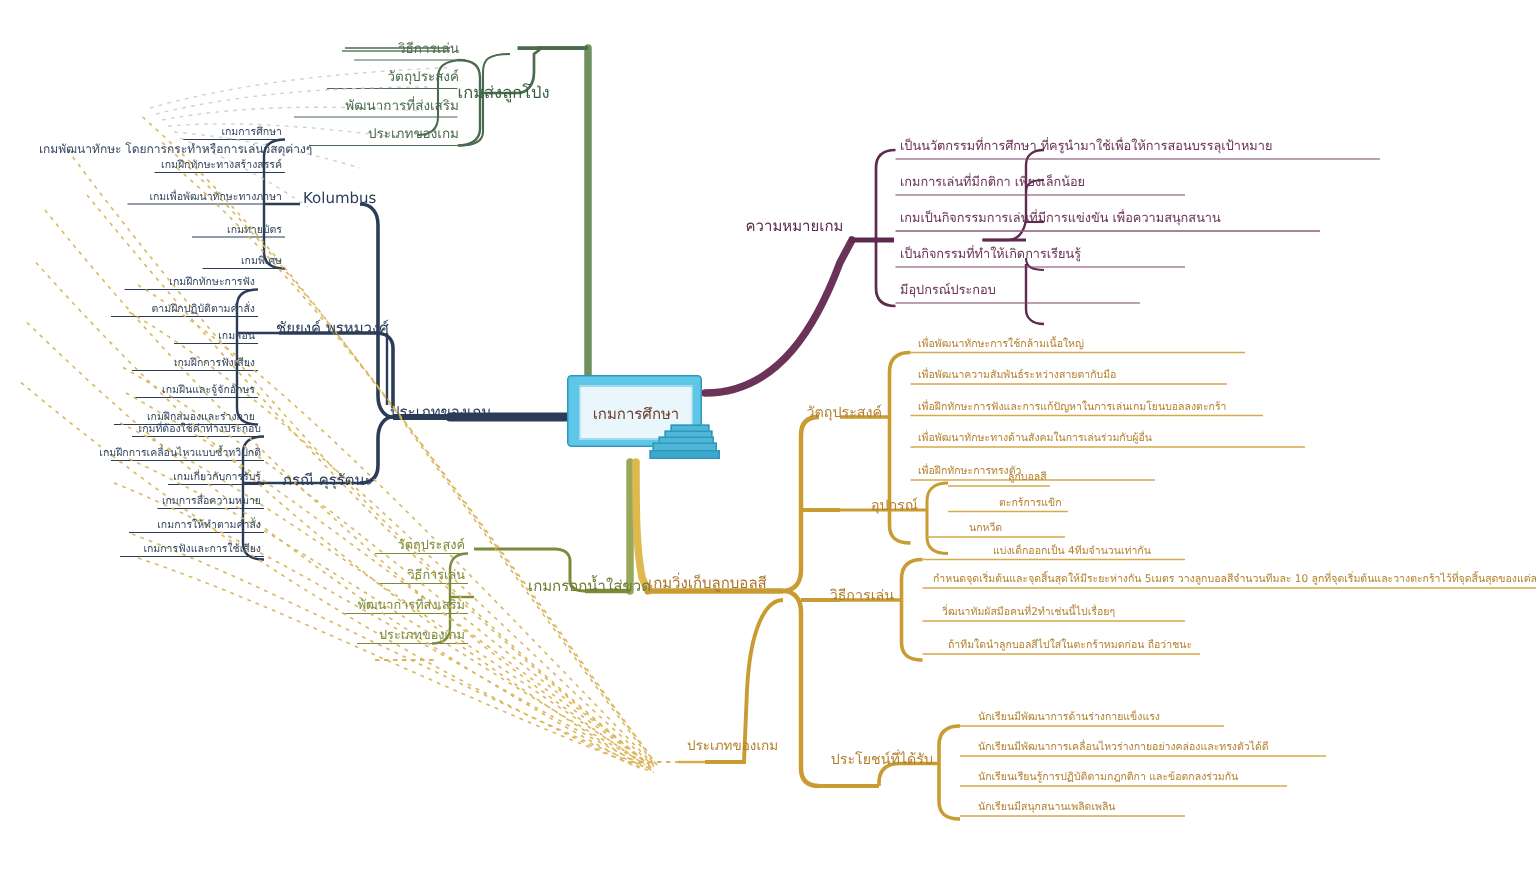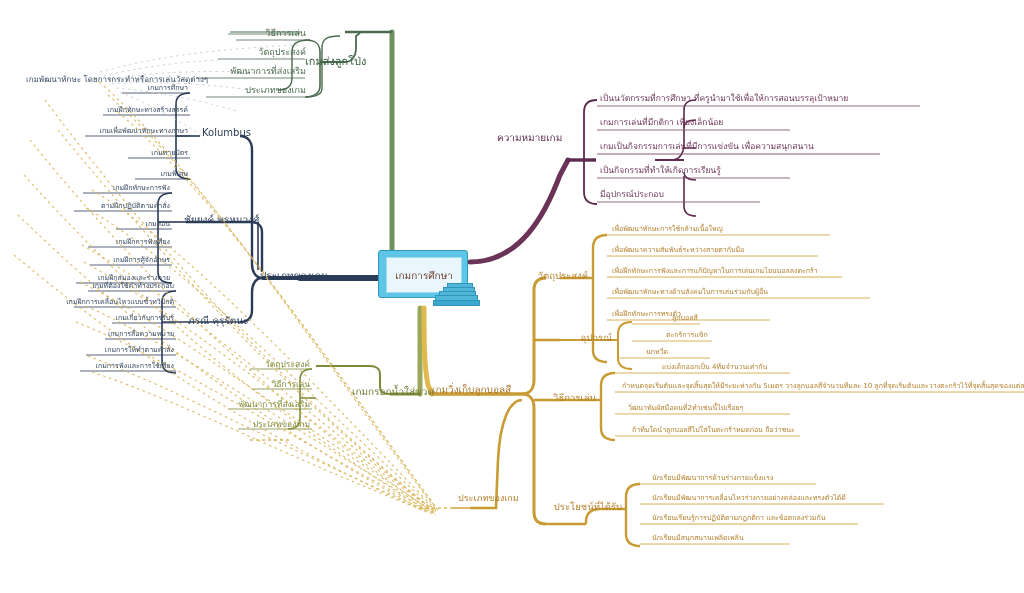--- a/index.html
+++ b/index.html
@@ -15,21 +15,21 @@
   .c-olive2{color:#7c8a3a;}
   .c-navy{color:#2b3c59;}
   .c-navy2{color:#33465f;}
   .c-purple{color:#5e2a4e;}
   .c-purple2{color:#6b3357;}
   .c-orange{color:#a9762a;}
   .c-orange2{color:#b4802d;}
 
   
   .s7{font-size:7px;}
-  .s8{font-size:8px;}
+  .s8{font-size:8px;margin-top:20px;}
   .s85{font-size:8.5px;}
   .s9{font-size:9px;}
   .s95{font-size:9.5px;}
   .s10{font-size:10px;}
   .s11{font-size:11px;}
 
   .ar{text-align:right;}
 
   
   #central{
@@ -230,42 +230,42 @@
   </div>
 
   <div class="lbl s8 c-navy2" style="left:26px;top:76px;">เกมพัฒนาทักษะ โดยการกระทำหรือการเล่นวัสดุต่างๆ</div>
 
   <div class="lbl s11 c-greendark" style="left:305px;top:24px;margin-top:32px;">เกมส่งลูกโป่ง</div>
   <div class="lbl s9 c-green ar" style="left:186px;top:29px;width:120px;">วิธีการเล่น</div>
   <div class="lbl s9 c-green ar" style="left:186px;top:48px;width:120px;">วัตถุประสงค์</div>
   <div class="lbl s9 c-green ar" style="left:166px;top:67px;width:140px;">พัฒนาการที่ส่งเสริม</div>
   <div class="lbl s9 c-green ar" style="left:176px;top:86px;width:130px;">ประเภทของเกม</div>
 
-  <div class="lbl s10 c-purple" style="left:497px;top:133px;font-family:Liberation Serif, serif;">ความหมายเกม</div>
+  <div class="lbl s10 c-purple" style="left:497px;top:147px;font-family:Liberation Serif, serif;">ความหมายเกม</div>
   <div class="lbl s85 c-purple2" style="left:600px;top:94px;">เป็นนวัตกรรมที่การศึกษา ที่ครูนำมาใช้เพื่อให้การสอนบรรลุเป้าหมาย</div>
   <div class="lbl s85 c-purple2" style="left:600px;top:118px;">เกมการเล่นที่มีกติกา เพียงเล็กน้อย</div>
   <div class="lbl s85 c-purple2" style="left:600px;top:142px;">เกมเป็นกิจกรรมการเล่นที่มีการแข่งขัน เพื่อความสนุกสนาน</div>
   <div class="lbl s85 c-purple2" style="left:600px;top:166px;text-align:center;">เป็นกิจกรรมที่ทำให้เกิดการเรียนรู้</div>
   <div class="lbl s85 c-purple2" style="left:600px;top:190px;">มีอุปกรณ์ประกอบ</div>
 
   <div class="lbl s10 c-navy" style="left:260px;top:271px;">ประเภทของเกม</div>
 
   <div class="lbl s10 c-navy" style="left:202px;top:128px;">Kolumbus</div>
   <div class="lbl s7 c-navy2 ar" style="left:100px;top:85px;width:88px;">เกมการศึกษา</div>
   <div class="lbl s7 c-navy2 ar" style="left:88px;top:107px;width:100px;">เกมฝึกทักษะทางสร้างสรรค์</div>
   <div class="lbl s7 c-navy2 ar" style="left:68px;top:128px;width:120px;">เกมเพื่อพัฒนาทักษะทางภาษา</div>
   <div class="lbl s7 c-navy2 ar" style="left:110px;top:150px;width:78px;text-align:right;">เกมทายบัตร</div>
   <div class="lbl s7 c-navy2 ar" style="left:118px;top:171px;width:70px;">เกมพิเศษ</div>
 
   <div class="lbl s10 c-navy" style="left:184px;top:215px;">ชัยยงค์ พรหมวงศ์</div>
   <div class="lbl s7 c-navy2 ar" style="left:80px;top:185px;width:90px;">เกมฝึกทักษะการฟัง</div>
   <div class="lbl s7 c-navy2 ar" style="left:66px;top:203px;width:104px;">ตามฝึกปฏิบัติตามคำสั่ง</div>
   <div class="lbl s7 c-navy2 ar" style="left:104px;top:221px;width:66px;">เกมสอน</div>
   <div class="lbl s7 c-navy2 ar" style="left:78px;top:239px;width:92px;">เกมฝึกการฟังเสียง</div>
-  <div class="lbl s7 c-navy2 ar" style="left:78px;top:257px;width:92px;">เกมฝึการศู้จักอักษร</div>
+  <div class="lbl s7 c-navy2 ar" style="left:78px;top:257px;width:92px;">เกมฝึนและจู้จักอักษร</div>
   <div class="lbl s7 c-navy2 ar" style="left:66px;top:275px;width:104px;">เกมฝึกสมองและร่างกาย</div>
 
   <div class="lbl s10 c-navy" style="left:188px;top:316px;">ภรณี คุรุรัตนะ</div>
   <div class="lbl s7 c-navy2 ar" style="left:82px;top:283px;width:92px;">เกมที่ต้องใช้คำทำงประกอบ</div>
   <div class="lbl s7 c-navy2 ar" style="left:62px;top:299px;width:112px;">เกมฝึกการเคลื่อนไหวแบบซ้ำทวิปกติ</div>
   <div class="lbl s7 c-navy2 ar" style="left:96px;top:315px;width:78px;">เกมเกี่ยวกับการรับรู้</div>
   <div class="lbl s7 c-navy2 ar" style="left:88px;top:331px;width:86px;">เกมการสื่อความหมาย</div>
   <div class="lbl s7 c-navy2 ar" style="left:74px;top:347px;width:100px;">เกมการให้ทำตามคำสั่ง</div>
   <div class="lbl s7 c-navy2 ar" style="left:70px;top:363px;width:104px;">เกมการฟังและการใช้เสียง</div>
 

